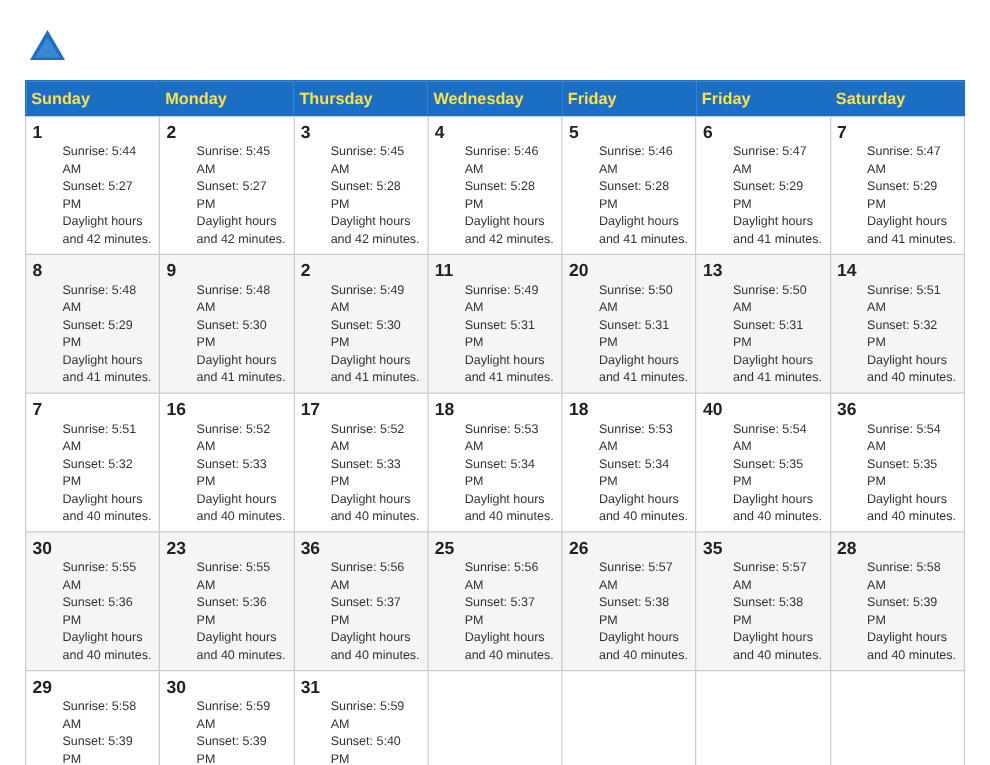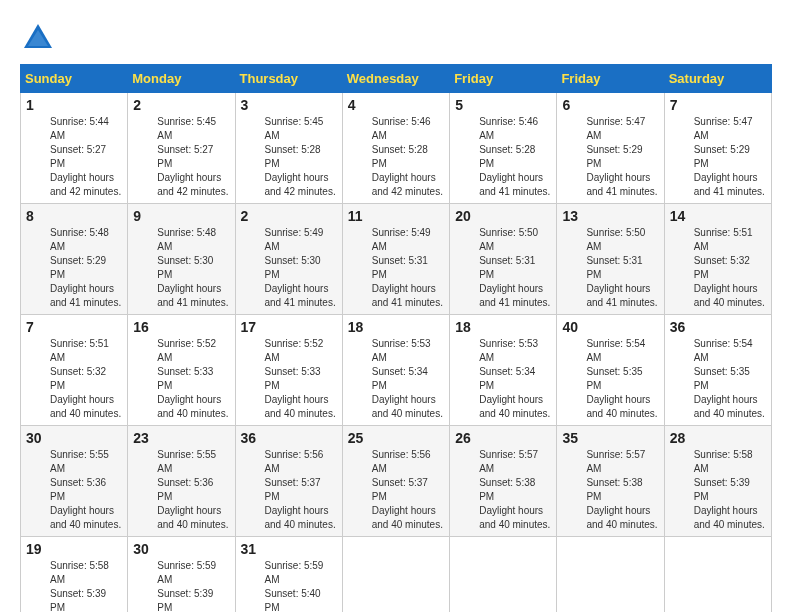--- a/index.html
+++ b/index.html
@@ -375,21 +375,21 @@
         <div class="day-info">
           Sunrise: 5:58 AM<br>
           Sunset: 5:39 PM<br>
           Daylight hours<br>
           and 40 minutes.
         </div>
       </td>
         </tr>
         <tr>
           <td>
-        <span class="day-number">19</span>
+        <span class="day-number">29</span>
         <div class="day-info">
           Sunrise: 5:58 AM<br>
           Sunset: 5:39 PM<br>
           Daylight hours<br>
           and 40 minutes.
         </div>
       </td>
           <td>
         <span class="day-number">30</span>
         <div class="day-info">

